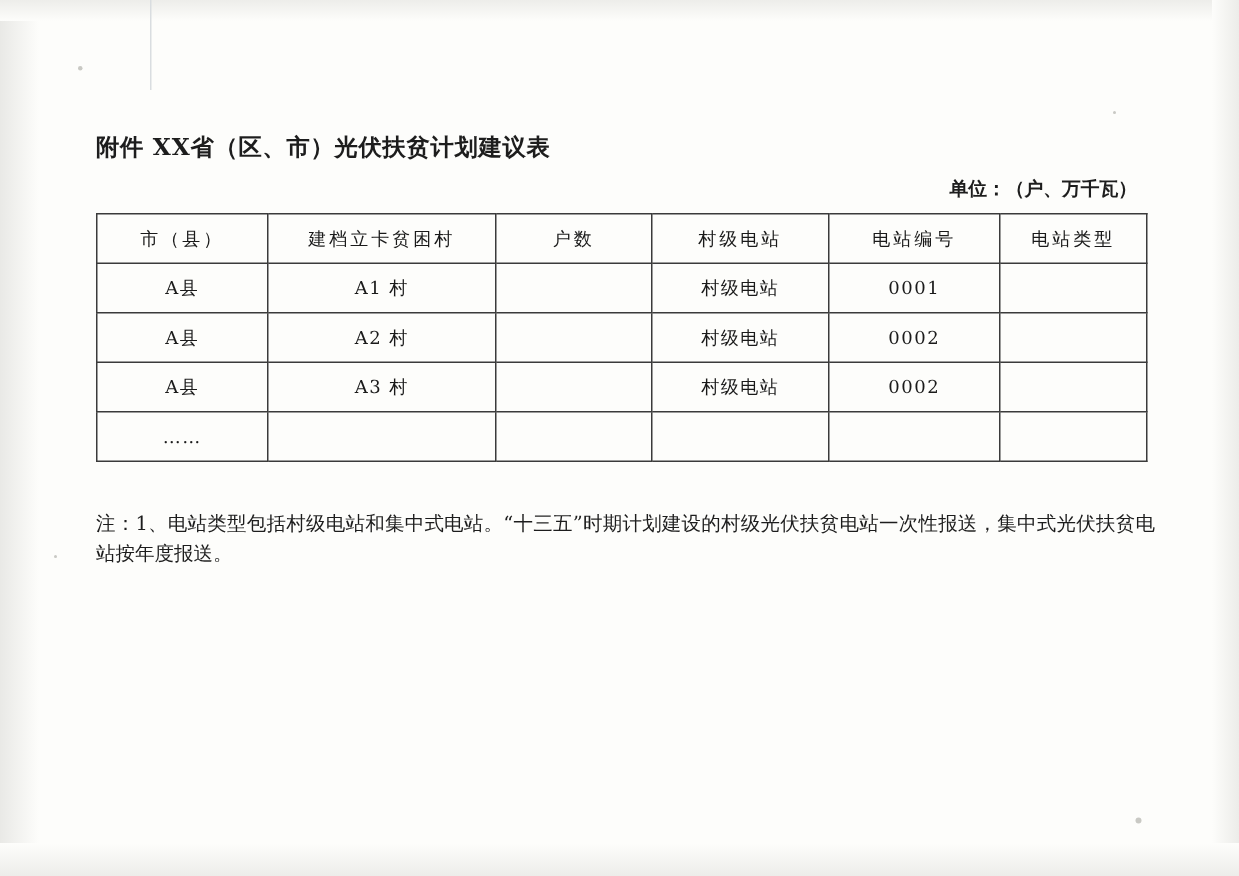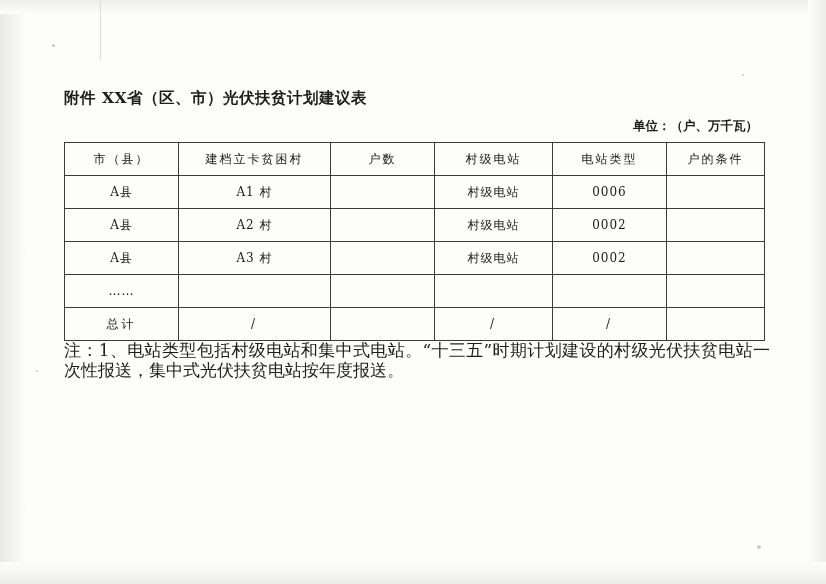--- a/index.html
+++ b/index.html
@@ -115,21 +115,21 @@
   .col-code   { width: 114px; }
   .col-cap    { width: 98px; }
   .dots {
     letter-spacing: 1px;
   }
   .notes {
     position: absolute;
     left: 64px;
     top: 340px;
     width: 706px;
-    font-size: 17px;
+    font-size: 13px;
     line-height: 20px;
     color: #1d1d1d;
     text-align: justify;
   }
   .notes p {
     margin: 0 0 1px 0;
   }
   .notes p.indent {
     text-indent: 22px;
   }
@@ -163,31 +163,31 @@
         <col class="col-type">
         <col class="col-code">
         <col class="col-cap">
       </colgroup>
       <thead>
         <tr>
           <th>市（县）</th>
           <th>建档立卡贫困村</th>
           <th>户数</th>
           <th>村级电站</th>
+          <th>电站编号</th>
           <th>电站类型</th>
-          <th>户的条件</th>
         </tr>
       </thead>
       <tbody>
         <tr>
           <td>A县</td>
           <td>A1 村</td>
           <td></td>
           <td>村级电站</td>
-          <td>0006</td>
+          <td>0001</td>
           <td></td>
         </tr>
         <tr>
           <td>A县</td>
           <td>A2 村</td>
           <td></td>
           <td>村级电站</td>
           <td>0002</td>
           <td></td>
         </tr>
@@ -198,28 +198,20 @@
           <td>村级电站</td>
           <td>0002</td>
           <td></td>
         </tr>
         <tr>
           <td class="dots">……</td>
           <td></td>
           <td></td>
           <td></td>
           <td></td>
-          <td></td>
-        </tr>
-        <tr class="row-total">
-          <td>总计</td>
-          <td>/</td>
-          <td></td>
-          <td>/</td>
-          <td>/</td>
           <td></td>
         </tr>
       </tbody>
     </table>
 
     <div class="notes">
       <p>注：1、电站类型包括村级电站和集中式电站。“十三五”时期计划建设的村级光伏扶贫电站一次性报送，集中式光伏扶贫电站按年度报送。</p>
     </div>
 
   </div>

